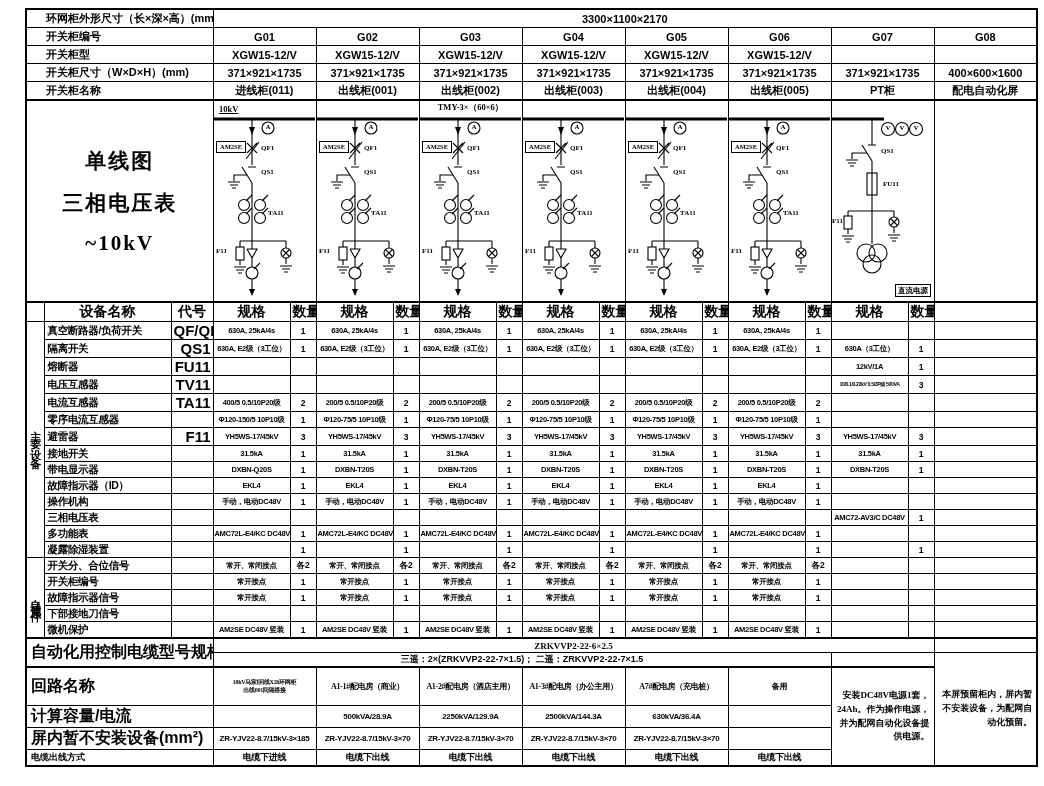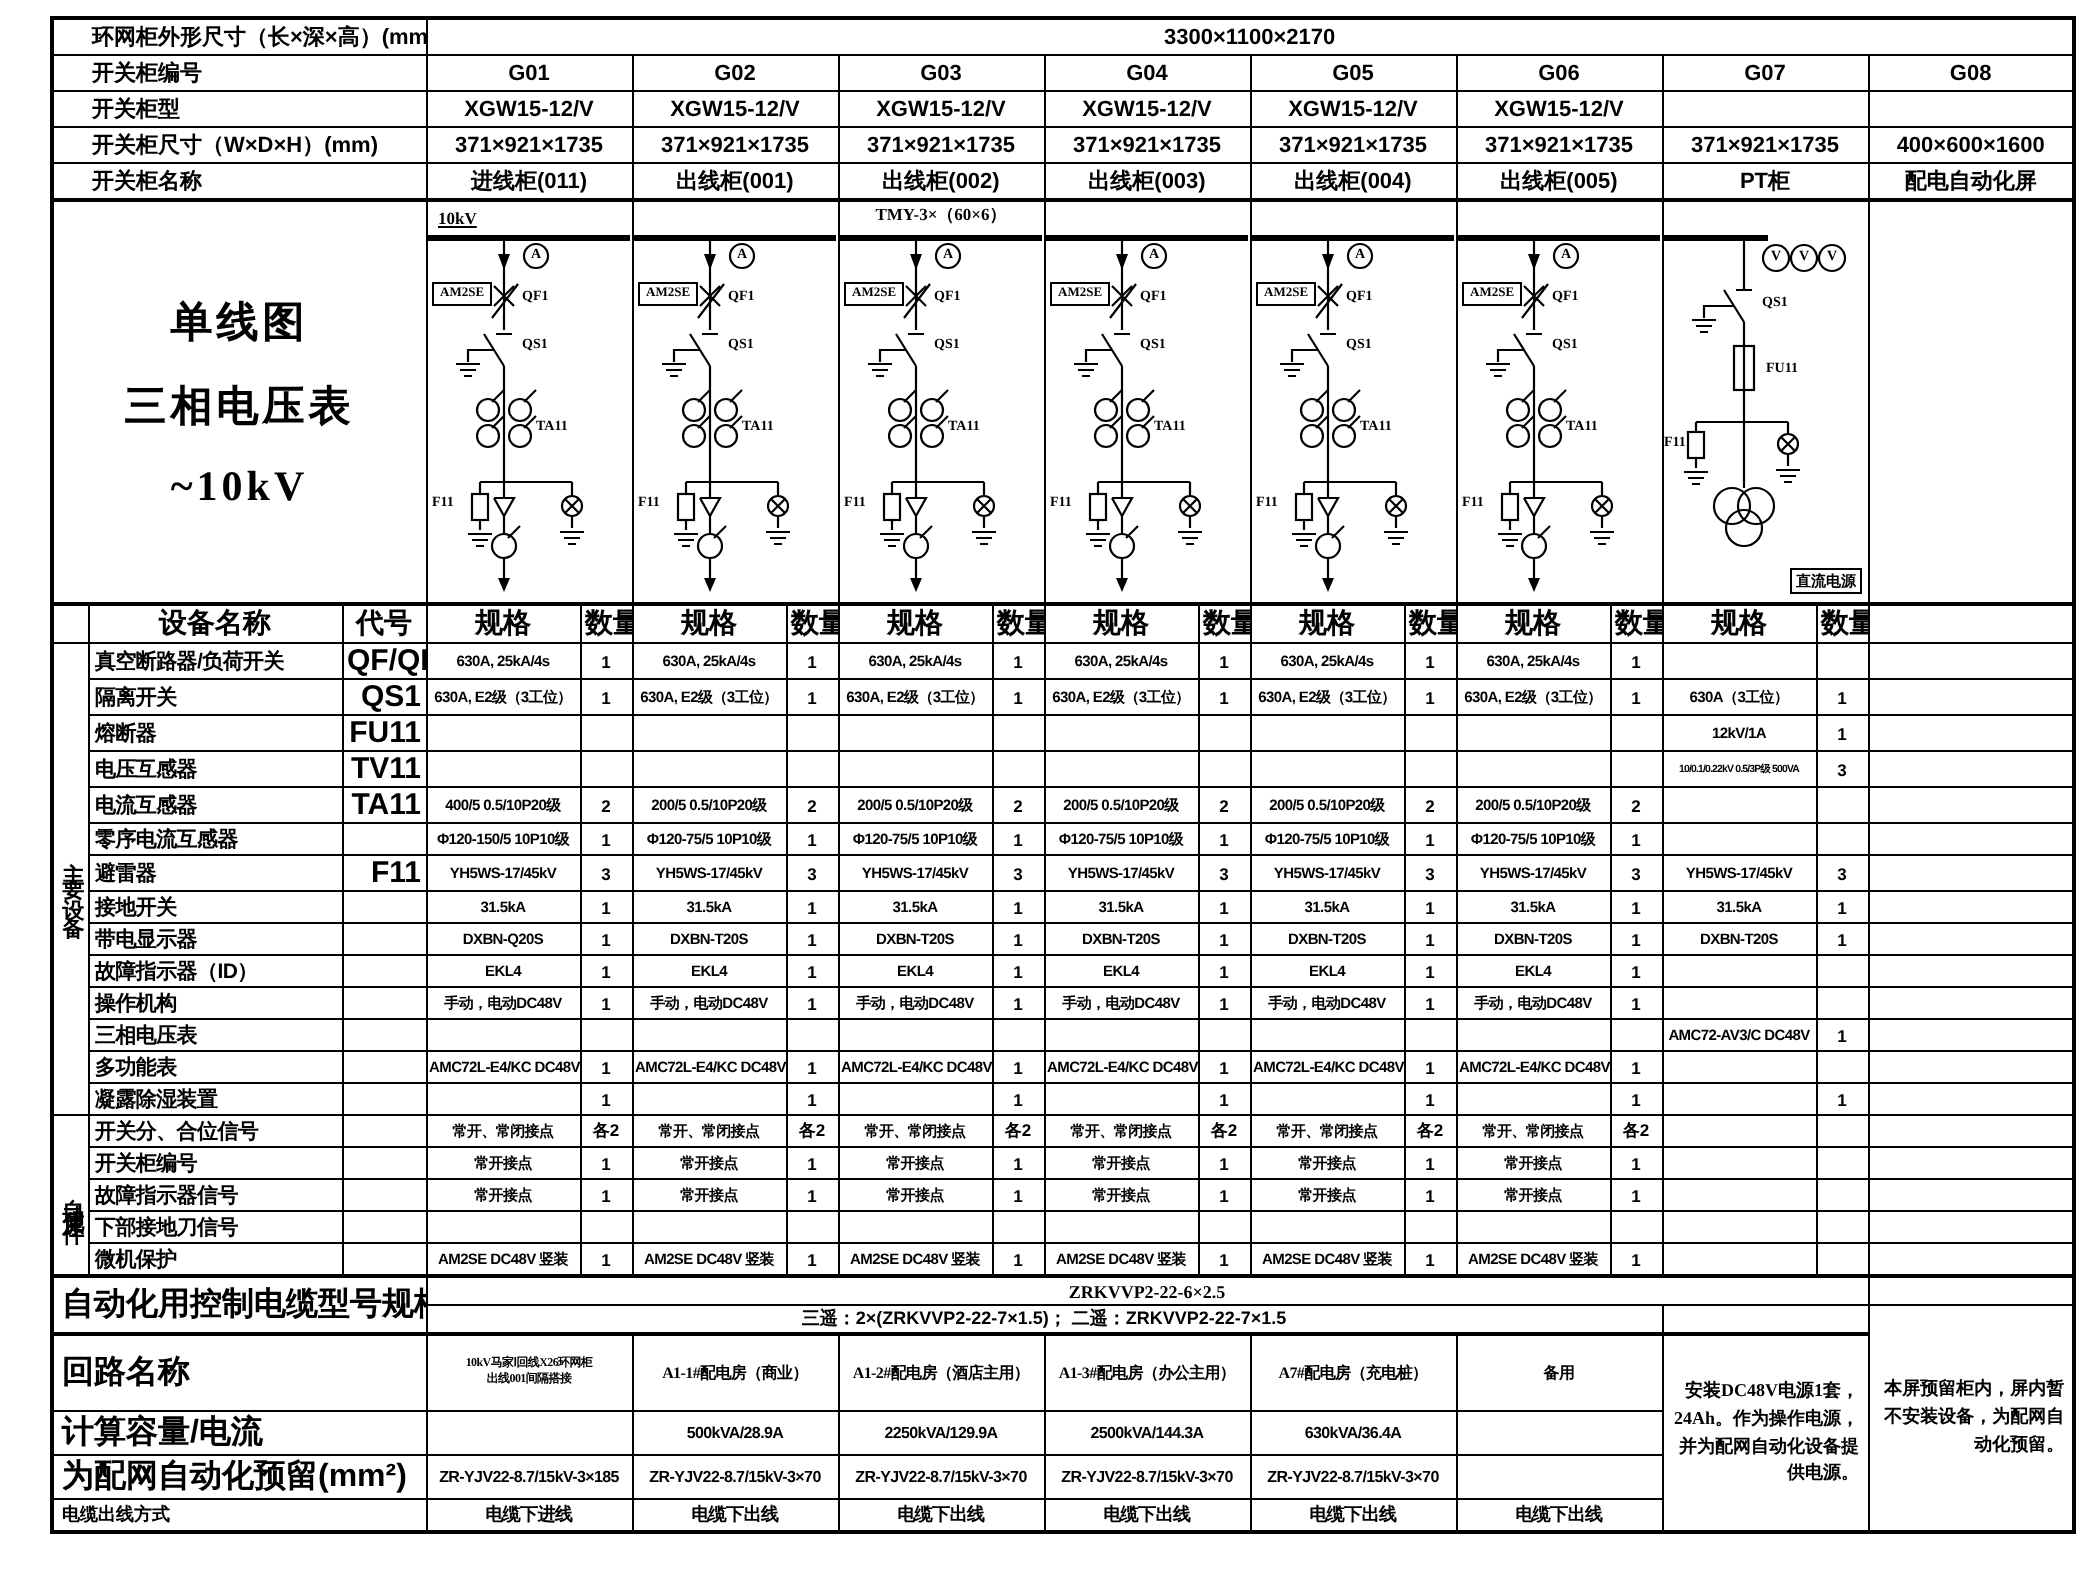--- a/index.html
+++ b/index.html
@@ -699,21 +699,21 @@
     <tr class="fcap">
       <td colspan="3" class="flbl">计算容量/电流</td>
       <td colspan="2" class="fcell"></td>
       <td colspan="2" class="fcell">500kVA/28.9A</td>
       <td colspan="2" class="fcell">2250kVA/129.9A</td>
       <td colspan="2" class="fcell">2500kVA/144.3A</td>
       <td colspan="2" class="fcell">630kVA/36.4A</td>
       <td colspan="2" class="fcell"></td>
     </tr>
     <tr class="fcable">
-      <td colspan="3" class="flbl">为配网自动化预留(mm²)</td>
+      <td colspan="3" class="flbl">屏内暂不安装设备(mm²)</td>
       <td colspan="2" class="fcell">ZR-YJV22-8.7/15kV-3×185</td>
       <td colspan="2" class="fcell">ZR-YJV22-8.7/15kV-3×70</td>
       <td colspan="2" class="fcell">ZR-YJV22-8.7/15kV-3×70</td>
       <td colspan="2" class="fcell">ZR-YJV22-8.7/15kV-3×70</td>
       <td colspan="2" class="fcell">ZR-YJV22-8.7/15kV-3×70</td>
       <td colspan="2" class="fcell"></td>
     </tr>
     <tr class="fway">
       <td colspan="3" class="flbl">电缆出线方式</td>
       <td colspan="2" class="fcell">电缆下进线</td>

